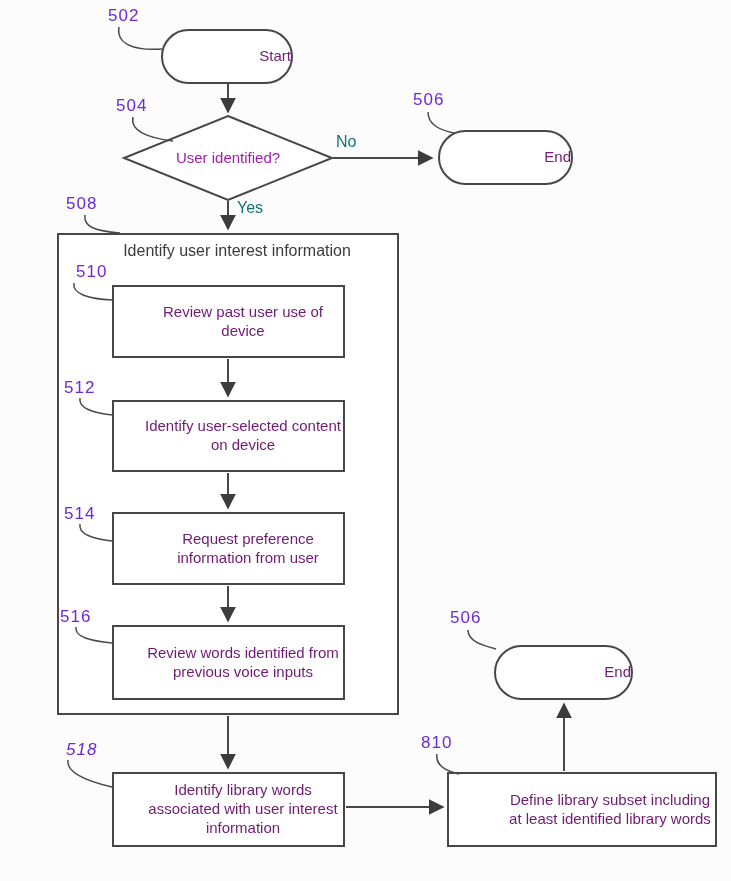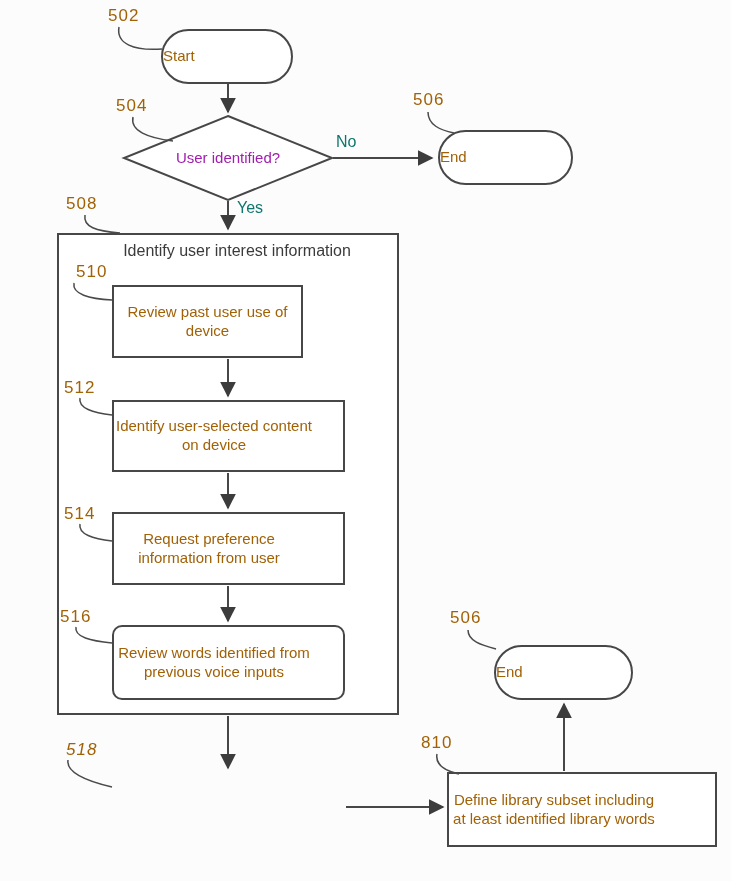--- a/index.html
+++ b/index.html
@@ -23,26 +23,26 @@
     z-index: 2;
     pointer-events: none;
   }
   .node {
     position: absolute;
     background: #ffffff;
     border: 2px solid #474747;
     box-sizing: border-box;
     display: flex;
     align-items: center;
-    justify-content: flex-start;
+    justify-content: flex-end;
     text-align: center;
     z-index: 1;
     font-size: 15px;
     line-height: 1.25;
-    color: #a16207;
+    color: #701a75;
   }
   .terminal { border-radius: 28px; }
   .group-box { background: #ffffff; }
   .group-title {
     position: absolute;
     z-index: 1;
     text-align: center;
     font-size: 16px;
     color: #3b3b3b;
   }
@@ -56,21 +56,21 @@
   .edge-label {
     position: absolute;
     z-index: 3;
     font-size: 16px;
     color: #0f766e;
   }
   .ref {
     position: absolute;
     z-index: 3;
     font-size: 17px;
-    color: #a16207;
+    color: #6d28d9;
     letter-spacing: 1px;
   }
   .mw190 { max-width: 190px; display: block; }
   .mw200 { max-width: 200px; display: block; }
   .mw210 { max-width: 210px; display: block; }
 </style>
 </head>
 <body>
 
 <div class="stage">
@@ -113,36 +113,39 @@
 
   <div class="label-free" style="left:138px; top:149px; width:180px;">User identified?</div>
 
   <div class="node terminal" style="left:438px; top:130px; width:135px; height:55px;">
     <span>End</span>
   </div>
 
   <div class="node group-box" style="left:57px; top:233px; width:342px; height:482px; align-items:flex-start;"></div>
   <div class="group-title" style="left:57px; top:242px; width:342px;padding-left:9px;">Identify user interest information</div>
 
-  <div class="node" style="left:112px; top:285px; width:191px; height:73px;">
+  <div class="node" style="left:112px; top:285px; width:233px; height:73px;">
     <span class="mw200">Review past user use of device</span>
   </div>
 
   <div class="node" style="left:112px; top:400px; width:233px; height:72px;">
     <span class="mw200">Identify user-selected content on device</span>
   </div>
 
   <div class="node" style="left:112px; top:512px; width:233px; height:73px;">
     <span class="mw190">Request preference information from user</span>
   </div>
 
-  <div class="node" style="left:112px; top:625px; width:233px; height:75px;border-radius:10px;">
+  <div class="node" style="left:112px; top:625px; width:233px; height:75px;">
     <span class="mw200">Review words identified from previous voice inputs</span>
   </div>
 
+  <div class="node" style="left:112px; top:772px; width:233px; height:75px;">
+    <span class="mw200">Identify library words associated with user interest information</span>
+  </div>
 
   <div class="node" style="left:447px; top:772px; width:270px; height:75px;">
     <span class="mw210">Define library subset including at least identified library words</span>
   </div>
 
   <div class="node terminal" style="left:494px; top:645px; width:139px; height:55px;">
     <span>End</span>
   </div>
 
   <div class="edge-label" style="left:336px; top:133px;">No</div>

